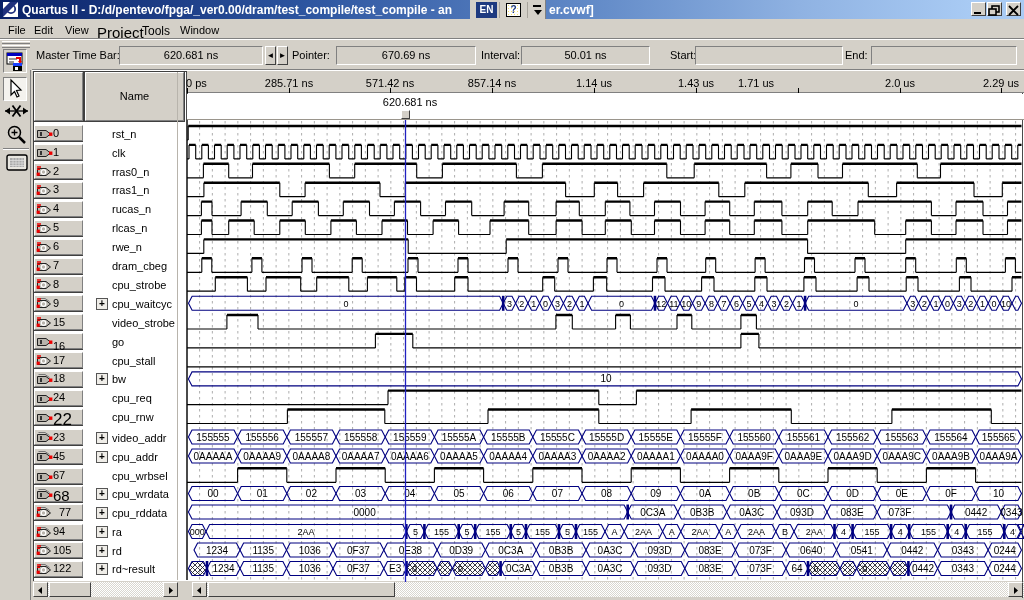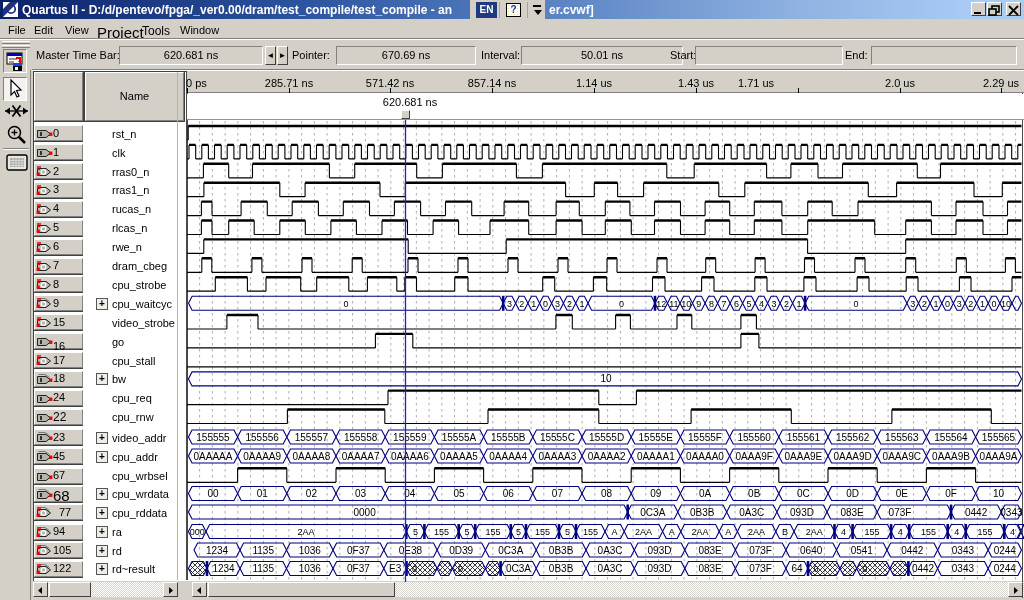--- a/index.html
+++ b/index.html
@@ -56,21 +56,21 @@
 <div class="abs" style="left:0;top:38px;width:1024px;height:2px;border-top:1px solid #808080;border-bottom:1px solid #fff"></div>
 <div class="abs" style="left:0;top:40px;width:1024px;height:29px;background:#d4d0c8"></div>
 
 <div class="lbl" style="left:36px">Master Time Bar:</div>
 <div class="fld" style="left:119px;width:144px">620.681 ns</div>
 <div class="btn3" style="left:265px;top:46px;width:11px;height:19px;font-size:8px;text-align:center;line-height:18px">◄</div>
 <div class="btn3" style="left:277px;top:46px;width:11px;height:19px;font-size:8px;text-align:center;line-height:18px">►</div>
 <div class="lbl" style="left:292px">Pointer:</div>
 <div class="fld" style="left:336px;width:140px">670.69 ns</div>
 <div class="lbl" style="left:481px">Interval:</div>
-<div class="fld" style="left:521px;width:162px">50.01 ns</div>
+<div class="fld" style="left:521px;width:129px">50.01 ns</div>
 <div class="lbl" style="left:670px">Start:</div>
 <div class="fld" style="left:695px;width:148px"></div>
 <div class="lbl" style="left:845px">End:</div>
 <div class="fld" style="left:871px;width:146px"></div>
 
 <div class="abs" style="left:0;top:69px;width:1024px;height:2px;border-top:1px solid #808080;border-bottom:1px solid #fff"></div>
 
 <div class="abs" style="left:0;top:40px;width:32px;height:560px;background:#d4d0c8"></div>
 <div class="abs" style="left:30px;top:70px;width:1px;height:530px;background:#808080"></div>
 
@@ -277,21 +277,21 @@
     <rect x="13" y="5.5" width="3.4" height="3.4" fill="#e00"></rect>
   </svg>
 <div class="num abs" style="left:53px;top:391.3px;font-size:11px;color:#000">24</div>
 <div class="nm" style="top:392.3px">cpu_req</div>
 <div class="cell" style="top:408.7px"></div>
 <svg class="abs" style="left:36px;top:410.7px" width="17" height="12" viewBox="0 0 17 12">
     <path d="M1.5 3.5H10L14.5 7L10 10.5H1.5Z" fill="#b8b4ac" stroke="#222" stroke-width="1"></path>
     <rect x="4" y="5" width="2" height="4" fill="#333"></rect>
     <rect x="13" y="5.5" width="3.4" height="3.4" fill="#e00"></rect>
   </svg>
-<div class="num abs" style="left:53px;top:410.2px;font-size:12px;color:#000">22</div>
+<div class="num abs" style="left:53px;top:410.2px;font-size:17px;color:#000">22</div>
 <div class="nm" style="top:411.2px">cpu_rnw</div>
 <div class="cell" style="top:429.0px"></div>
 <svg class="abs" style="left:36px;top:431px" width="17" height="12" viewBox="0 0 17 12">
     <path d="M2.5 1.5H9L13.5 4.5" fill="none" stroke="#777" stroke-width="1"></path>
     <path d="M1.5 3.5H10L14.5 7L10 10.5H1.5Z" fill="#b8b4ac" stroke="#222" stroke-width="1"></path>
     <rect x="4" y="5" width="2" height="4" fill="#333"></rect>
     <rect x="13" y="5.5" width="3.4" height="3.4" fill="#e00"></rect>
   </svg>
 <div class="num abs" style="left:53px;top:430.5px;font-size:11px;color:#000">23</div>
 <div class="plus" style="top:431.5px">+</div>

